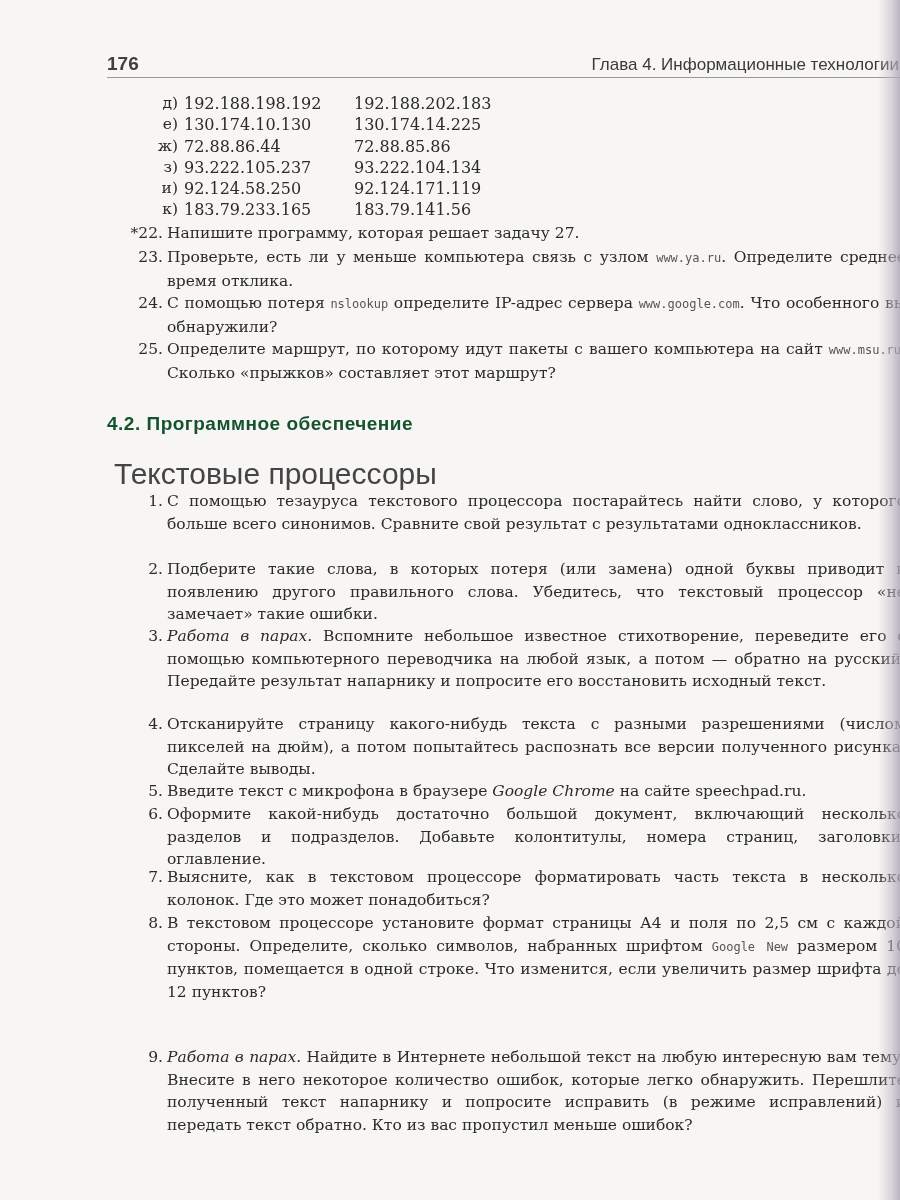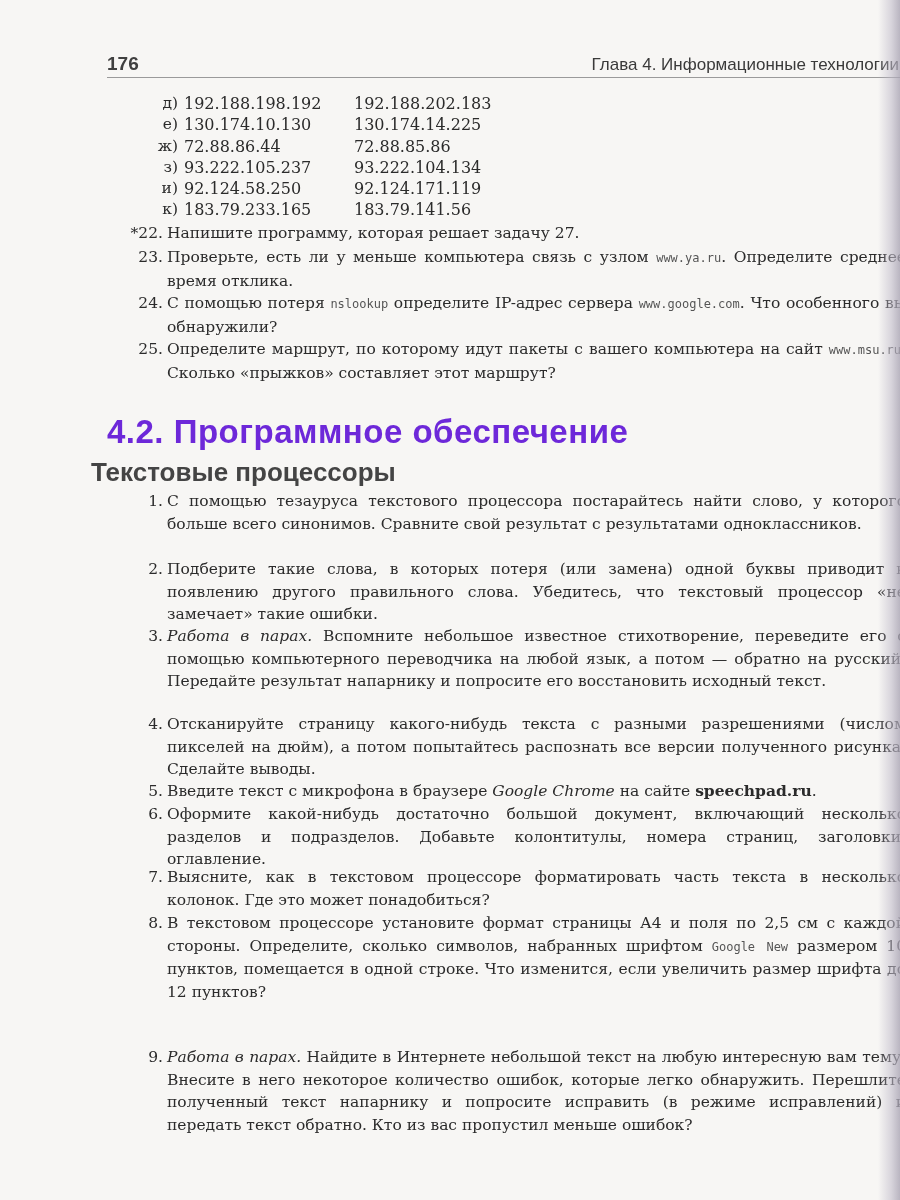--- a/index.html
+++ b/index.html
@@ -26,24 +26,24 @@
   .ip-row { height: 21.3px; display: flex; line-height: 21px; }
   .ip-label { width: 38px; text-align: right; padding-right: 6px; font-family: "DejaVu Serif", serif; font-size: 15.5px; }
   .ip-a { width: 170px; }
   .ip-b { width: 180px; }
 
   .task { position: absolute; left: 123px; font-size: 15.5px; line-height: 22.5px; width: 783px; }
   .task .num { position: absolute; left: 0; width: 40px; text-align: right; }
   .task .body { margin-left: 44px; text-align: justify; }
   .task .url { font-family: "DejaVu Sans Mono", monospace; font-size: 12px; color: #555; }
   .task em { font-style: italic; }
-  .task b { font-weight: bold; }
+  .task b { font-weight: normal; }
 
-  .h2 { position: absolute; left: 107px; top: 413px; font-family: "Liberation Sans", sans-serif; font-size: 33px; font-weight: bold; color: #6d28d9; letter-spacing: 0.5px; text-align: center; }
-  .h3 { position: absolute; left: 91px; font-family: "Liberation Sans", sans-serif; font-size: 26px; font-weight: bold; color: #444; }
+  .h2 { position: absolute; left: 107px; top: 413px; font-family: "Liberation Sans", sans-serif; font-size: 19px; font-weight: bold; color: #14532d; letter-spacing: 0.5px; text-align: center; }
+  .h3 { position: absolute; left: 114px; font-family: "Liberation Sans", sans-serif; font-size: 30px; font-weight: normal; color: #444; }
 </style>
 </head>
 <body>
 
 <div class="page">
   <div class="header">
     <span class="page-num">176</span>
     <span class="chapter">Глава 4. Информационные технологии</span>
   </div>
 

